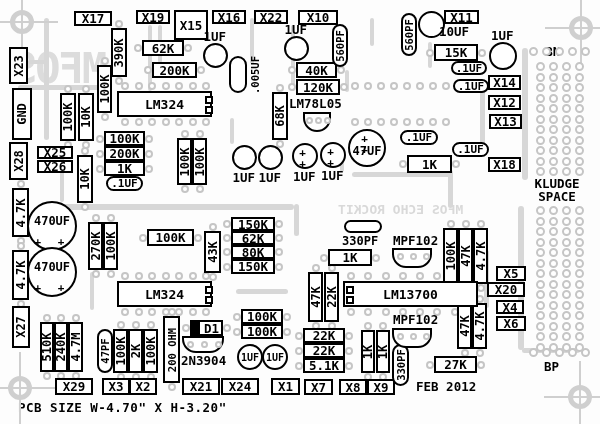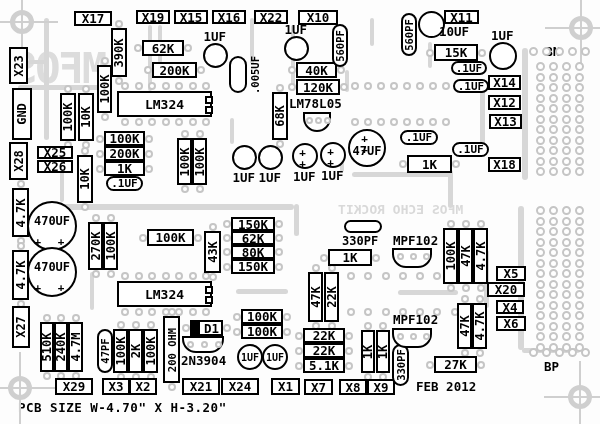--- a/index.html
+++ b/index.html
@@ -27,20 +27,24 @@
   #footer{left:18px;top:402px;font-size:12.5px;letter-spacing:.5px;}
   #copper-logo{left:14px;top:48px;font-size:42px;color:#dcdcdc;transform:scaleX(-1);letter-spacing:-2px;}
   #copper-name{left:338px;top:203px;font-size:13px;color:#d9d9d9;transform:scaleX(-1);}
 </style>
 </head>
 <body>
 
 <div id="board">
   <div class="lbl" id="copper-logo">MFOS</div>
   <div class="lbl" id="copper-name">MFOS ECHO ROCKIT</div>
+  <div id="kludge">
+    <div>KLUDGE</div>
+    <div>SPACE</div>
+  </div>
   <div class="lbl" id="bn">BN</div>
   <div class="lbl" id="bp">BP</div>
   <div class="lbl" id="date">FEB 2012</div>
   <div class="lbl" id="footer">PCB SIZE W-4.70" X H-3.20"</div>
 <div class="trace" style="left: 44px; top: 18px; width: 5px; height: 122px; z-index: 0;"></div>
     <div class="trace" style="left: 18px; top: 85px; width: 82px; height: 5px; z-index: 0;"></div>
     <div class="trace" style="left: 28px; top: 60px; width: 18px; height: 4px; z-index: 0;"></div>
     <div class="trace" style="left: 148px; top: 25px; width: 4px; height: 66px; z-index: 0;"></div>
     <div class="trace" style="left: 158px; top: 25px; width: 4px; height: 38px; z-index: 0;"></div>
     <div class="trace" style="left: 250px; top: 18px; width: 4px; height: 46px; z-index: 0;"></div>
@@ -183,21 +187,21 @@
     <div class="pad" style="left: 575px; top: 332px; width: 9px; height: 9px; z-index: 1;"></div>
     <div class="pad" style="left: 536px; top: 342.5px; width: 9px; height: 9px; z-index: 1;"></div>
     <div class="pad" style="left: 549px; top: 342.5px; width: 9px; height: 9px; z-index: 1;"></div>
     <div class="pad" style="left: 562px; top: 342.5px; width: 9px; height: 9px; z-index: 1;"></div>
     <div class="pad" style="left: 575px; top: 342.5px; width: 9px; height: 9px; z-index: 1;"></div>
     <div class="lbl" style="left: 439px; top: 26px; font-size: 12.5px; z-index: 3;">10UF</div>
     <div class="box hc" style="left: 74px; top: 11px; width: 38px; height: 15px; font-size: 12.5px; z-index: 2;">X17</div>
     <div class="pad" style="left: 101px; top: 14.5px; width: 8px; height: 8px; z-index: 1;"></div>
     <div class="box hc" style="left: 136px; top: 10px; width: 34px; height: 14px; font-size: 12.5px; z-index: 2;">X19</div>
     <div class="pad" style="left: 159px; top: 13px; width: 8px; height: 8px; z-index: 1;"></div>
-    <div class="box hc" style="left: 174px; top: 10px; width: 34px; height: 14px; font-size: 12.5px; z-index: 2;">X15</div>
+    <div class="box hc" style="left: 174px; top: 10px; width: 34px; height: 30px; font-size: 12.5px; z-index: 2;">X15</div>
     <div class="pad" style="left: 197px; top: 13px; width: 8px; height: 8px; z-index: 1;"></div>
     <div class="box hc" style="left: 212px; top: 10px; width: 34px; height: 14px; font-size: 12.5px; z-index: 2;">X16</div>
     <div class="pad" style="left: 235px; top: 13px; width: 8px; height: 8px; z-index: 1;"></div>
     <div class="box hc" style="left: 254px; top: 10px; width: 34px; height: 14px; font-size: 12.5px; z-index: 2;">X22</div>
     <div class="pad" style="left: 277px; top: 13px; width: 8px; height: 8px; z-index: 1;"></div>
     <div class="box hc" style="left: 298px; top: 10px; width: 40px; height: 15px; font-size: 12.5px; z-index: 2;">X10</div>
     <div class="pad" style="left: 327px; top: 13.5px; width: 8px; height: 8px; z-index: 1;"></div>
     <div class="box hc" style="left: 444px; top: 10px; width: 35px; height: 14px; font-size: 12.5px; z-index: 2;">X11</div>
     <div class="pad" style="left: 468px; top: 13px; width: 8px; height: 8px; z-index: 1;"></div>
     <div class="box hc" style="left: 37px; top: 146px; width: 36px; height: 13px; font-size: 12.5px; z-index: 2;">X25</div>
@@ -580,20 +584,21 @@
     <div class="pad" style="left: 148px; top: 272px; width: 8px; height: 8px; z-index: 1;"></div>
     <div class="pad" style="left: 148px; top: 308px; width: 8px; height: 8px; z-index: 1;"></div>
     <div class="pad" style="left: 161.5px; top: 272px; width: 8px; height: 8px; z-index: 1;"></div>
     <div class="pad" style="left: 161.5px; top: 308px; width: 8px; height: 8px; z-index: 1;"></div>
     <div class="pad" style="left: 175px; top: 272px; width: 8px; height: 8px; z-index: 1;"></div>
     <div class="pad" style="left: 175px; top: 308px; width: 8px; height: 8px; z-index: 1;"></div>
     <div class="pad" style="left: 188.5px; top: 272px; width: 8px; height: 8px; z-index: 1;"></div>
     <div class="pad" style="left: 188.5px; top: 308px; width: 8px; height: 8px; z-index: 1;"></div>
     <div class="pad" style="left: 202px; top: 272px; width: 8px; height: 8px; z-index: 1;"></div>
     <div class="pad" style="left: 202px; top: 308px; width: 8px; height: 8px; z-index: 1;"></div>
+    <div class="box hc" style="left: 343px; top: 281px; width: 135px; height: 26px; font-size: 13px; z-index: 2;">LM13700<div class="notch" style="left: 1px; top: 3px;"></div><div class="notch" style="left: 1px; top: 13px;"></div></div>
     <div class="pad" style="left: 347px; top: 272px; width: 8px; height: 8px; z-index: 1;"></div>
     <div class="pad" style="left: 347px; top: 308px; width: 8px; height: 8px; z-index: 1;"></div>
     <div class="pad" style="left: 364.286px; top: 272px; width: 8px; height: 8px; z-index: 1;"></div>
     <div class="pad" style="left: 364.286px; top: 308px; width: 8px; height: 8px; z-index: 1;"></div>
     <div class="pad" style="left: 381.571px; top: 272px; width: 8px; height: 8px; z-index: 1;"></div>
     <div class="pad" style="left: 381.571px; top: 308px; width: 8px; height: 8px; z-index: 1;"></div>
     <div class="pad" style="left: 398.857px; top: 272px; width: 8px; height: 8px; z-index: 1;"></div>
     <div class="pad" style="left: 398.857px; top: 308px; width: 8px; height: 8px; z-index: 1;"></div>
     <div class="pad" style="left: 416.143px; top: 272px; width: 8px; height: 8px; z-index: 1;"></div>
     <div class="pad" style="left: 416.143px; top: 308px; width: 8px; height: 8px; z-index: 1;"></div>

